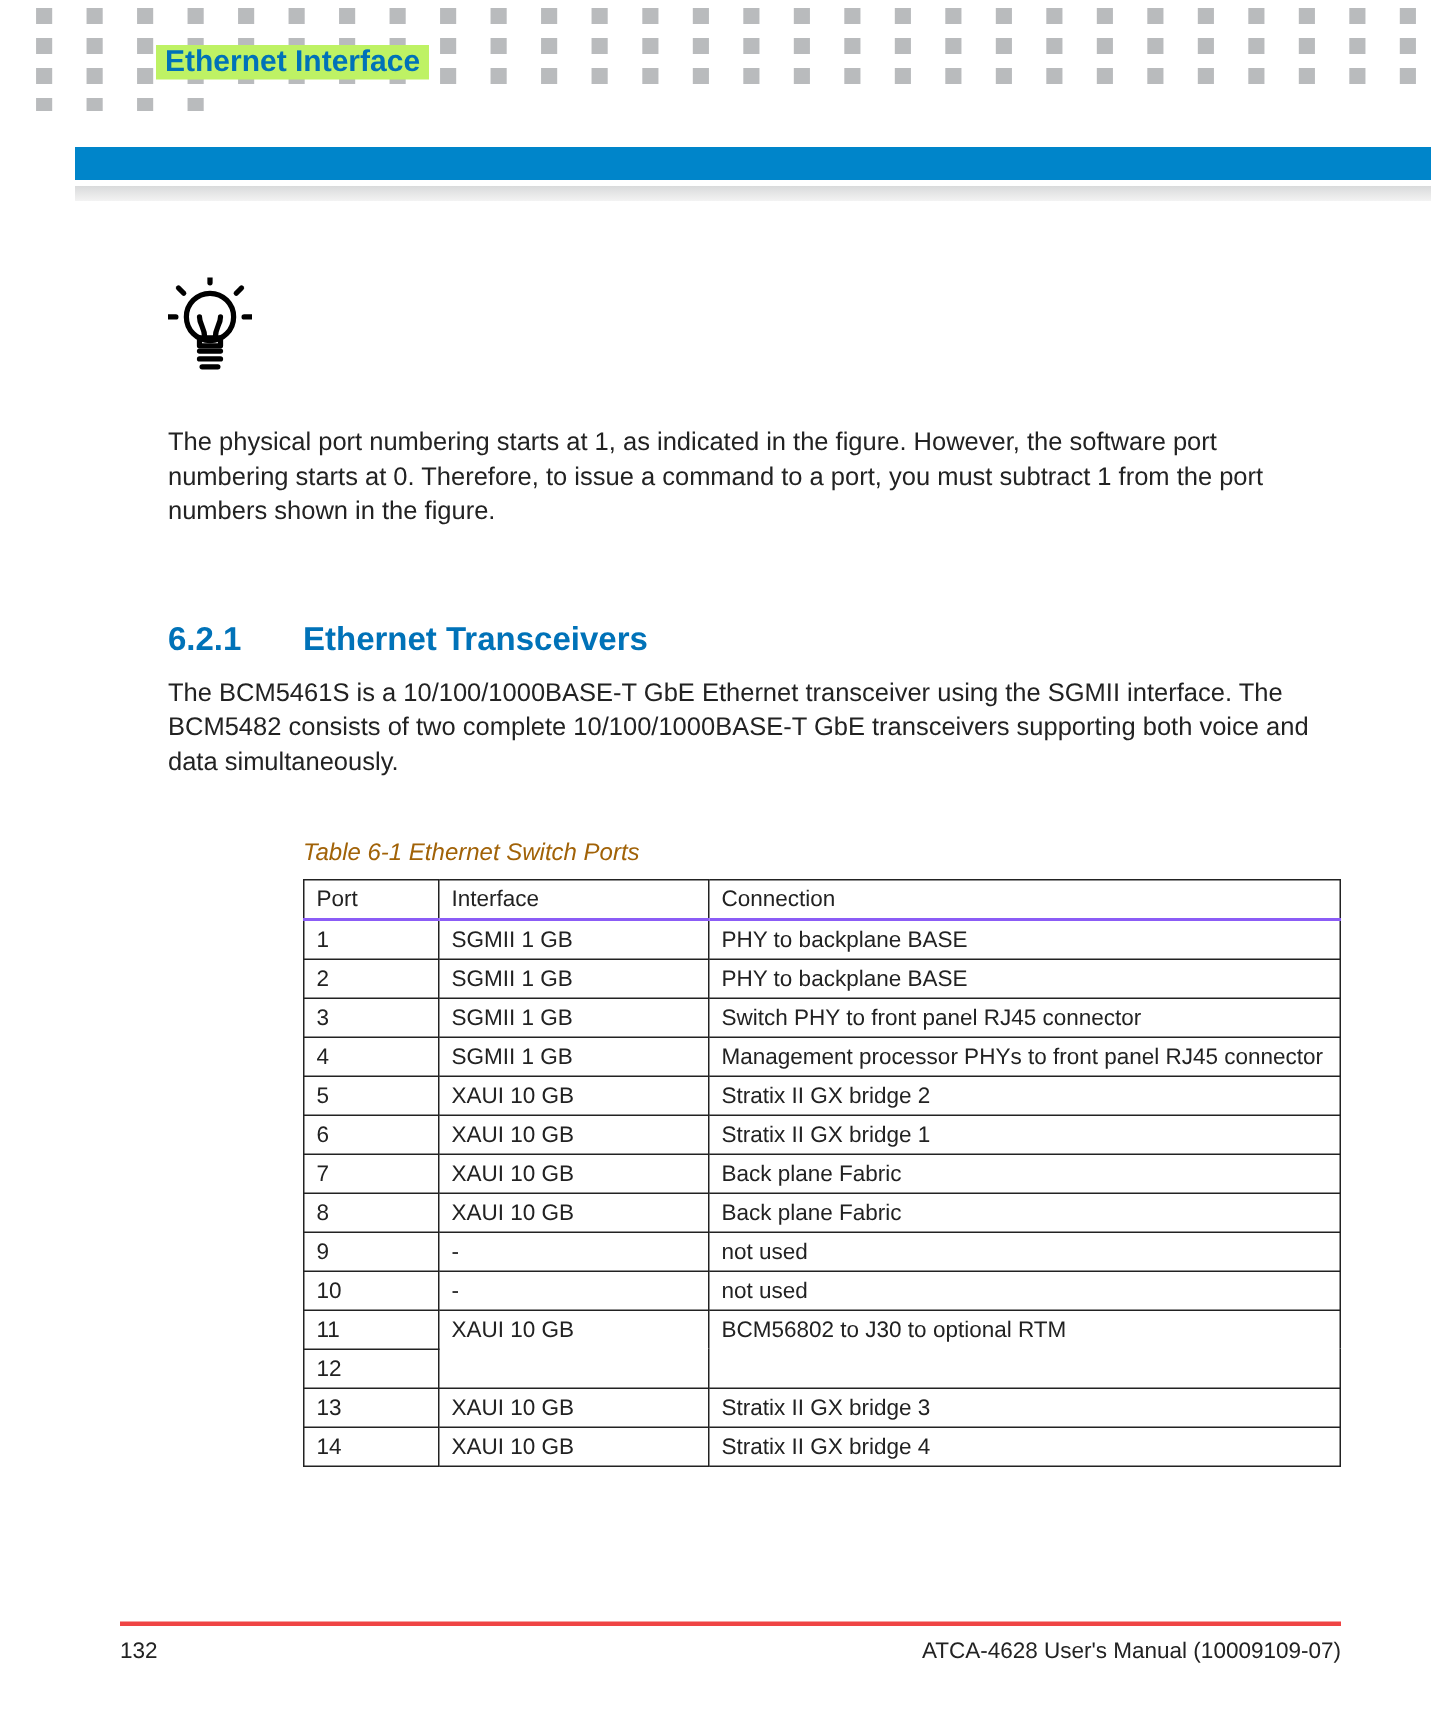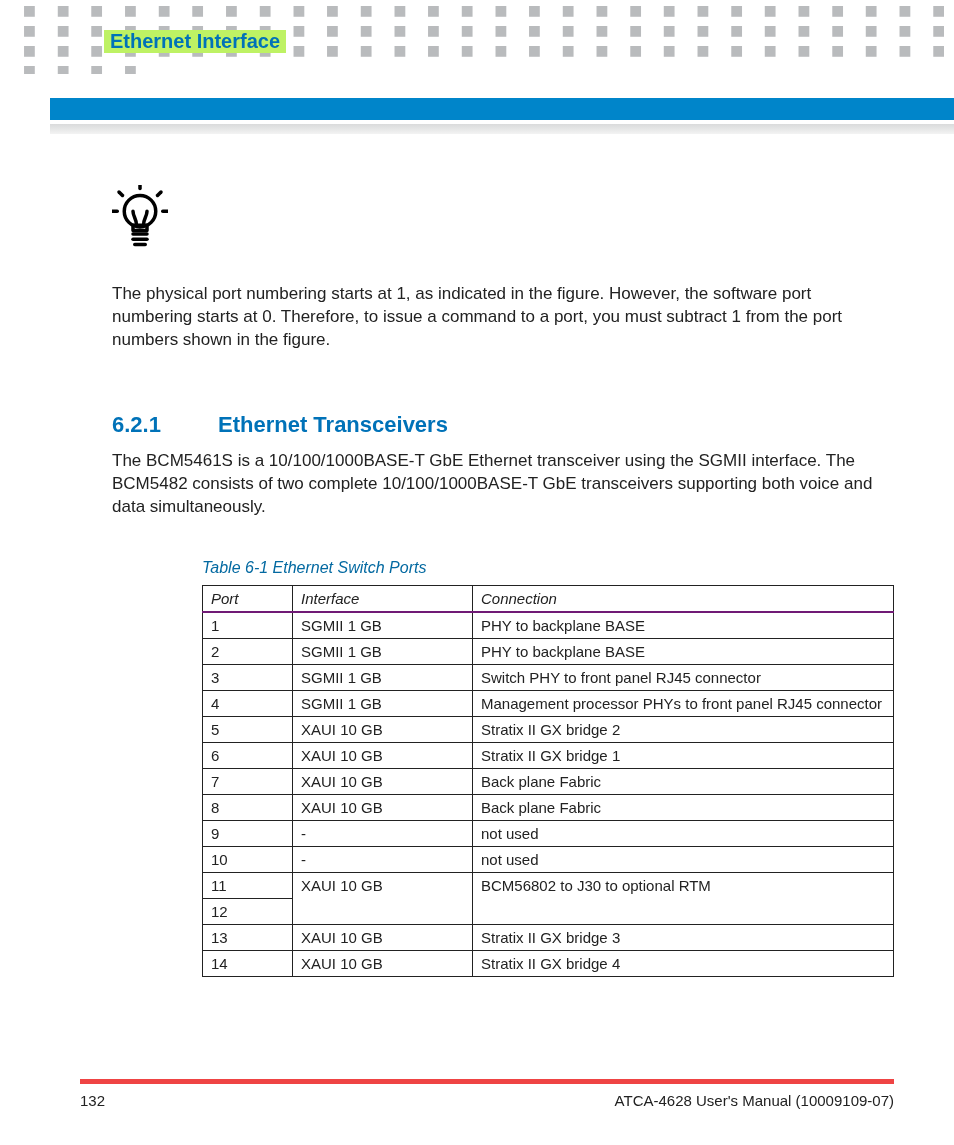--- a/index.html
+++ b/index.html
@@ -8,30 +8,30 @@
   .dots { position: absolute; top: 0; left: 24px; right: 10px; height: 74px; overflow: hidden; }
   .dotrow { white-space: nowrap; line-height: 20px; letter-spacing: 6px; font-size: 18px; color: #b9bbbd; font-family: monospace; }
   .header-title { position: absolute; top: 30px; left: 104px; font-size: 20px; font-weight: 700; color: #0072b8; background: #bef264; padding: 0 6px; }
   .bluebar { position: absolute; top: 98px; left: 50px; right: 0; height: 22px; background: #0085ca; }
   .graybar { position: absolute; top: 124px; left: 50px; right: 0; height: 10px; background: linear-gradient(#d9dadb, #f3f3f3); }
   .content { position: absolute; top: 185px; left: 112px; right: 60px; }
   .tip { display: flex; gap: 24px; margin-bottom: 60px; flex-direction: column; }
   .tip-icon { width: 56px; flex: 0 0 56px; color: #000; }
   .tip-text { font-size: 17px; line-height: 1.35; color: #222; }
   .sec { margin-bottom: 28px; }
-  .sec-head { display: flex; gap: 52px; align-items: flex-start; margin-bottom: 12px; }
+  .sec-head { display: flex; gap: 36px; align-items: flex-start; margin-bottom: 12px; }
   .sec-num { font-size: 22px; font-weight: 700; color: #0072b8; min-width: 54px; }
   .sec-title { font-size: 22px; font-weight: 700; color: #0072b8; }
   .sec-body { font-size: 17px; line-height: 1.35; color: #222; }
   .table-wrap { margin-left: 90px; margin-top: 40px; }
-  .table-caption { font-size: 16px; font-style: italic; color: #0369a1; margin-bottom: 8px; }
+  .table-caption { font-size: 16px; font-style: italic; color: #a16207; margin-bottom: 8px; }
   table { border-collapse: collapse; width: 100%; font-size: 15px; }
   th, td { border: 1px solid #222; padding: 4px 8px; text-align: left; font-weight: 400; vertical-align: top; }
-  thead th { border-bottom: 2px solid #701a75; font-style: italic; }
-  .footer { position: absolute; left: 80px; right: 60px; bottom: 36px; border-top: 5px solid #ef4444; padding-top: 8px; display: flex; justify-content: space-between; font-size: 15px; color: #222; }
+  thead th { border-bottom: 2px solid #8b5cf6; }
+  .footer { position: absolute; left: 80px; right: 60px; bottom: 36px; border-top: 3px solid #ef4444; padding-top: 8px; display: flex; justify-content: space-between; font-size: 15px; color: #222; }
 </style>
 </head>
 <body>
 
 <div class="page">
   <div class="dots">
     <div class="dotrow">■ ■ ■ ■ ■ ■ ■ ■ ■ ■ ■ ■ ■ ■ ■ ■ ■ ■ ■ ■ ■ ■ ■ ■ ■ ■ ■ ■ ■ ■ ■ ■ ■ ■ ■ ■ ■ ■ ■ ■ ■ ■ ■ ■ ■ ■</div>
     <div class="dotrow">■ ■ ■ ■ ■ ■ ■ ■ ■ ■ ■ ■ ■ ■ ■ ■ ■ ■ ■ ■ ■ ■ ■ ■ ■ ■ ■ ■ ■ ■ ■ ■ ■ ■ ■ ■ ■ ■ ■ ■ ■ ■ ■ ■ ■ ■</div>
     <div class="dotrow">■ ■ ■ ■ ■ ■ ■ ■ ■ ■ ■ ■ ■ ■ ■ ■ ■ ■ ■ ■ ■ ■ ■ ■ ■ ■ ■ ■ ■ ■ ■ ■ ■ ■ ■ ■ ■ ■ ■ ■ ■ ■ ■ ■ ■ ■</div>
     <div class="dotrow">■ ■ ■ ■</div>

